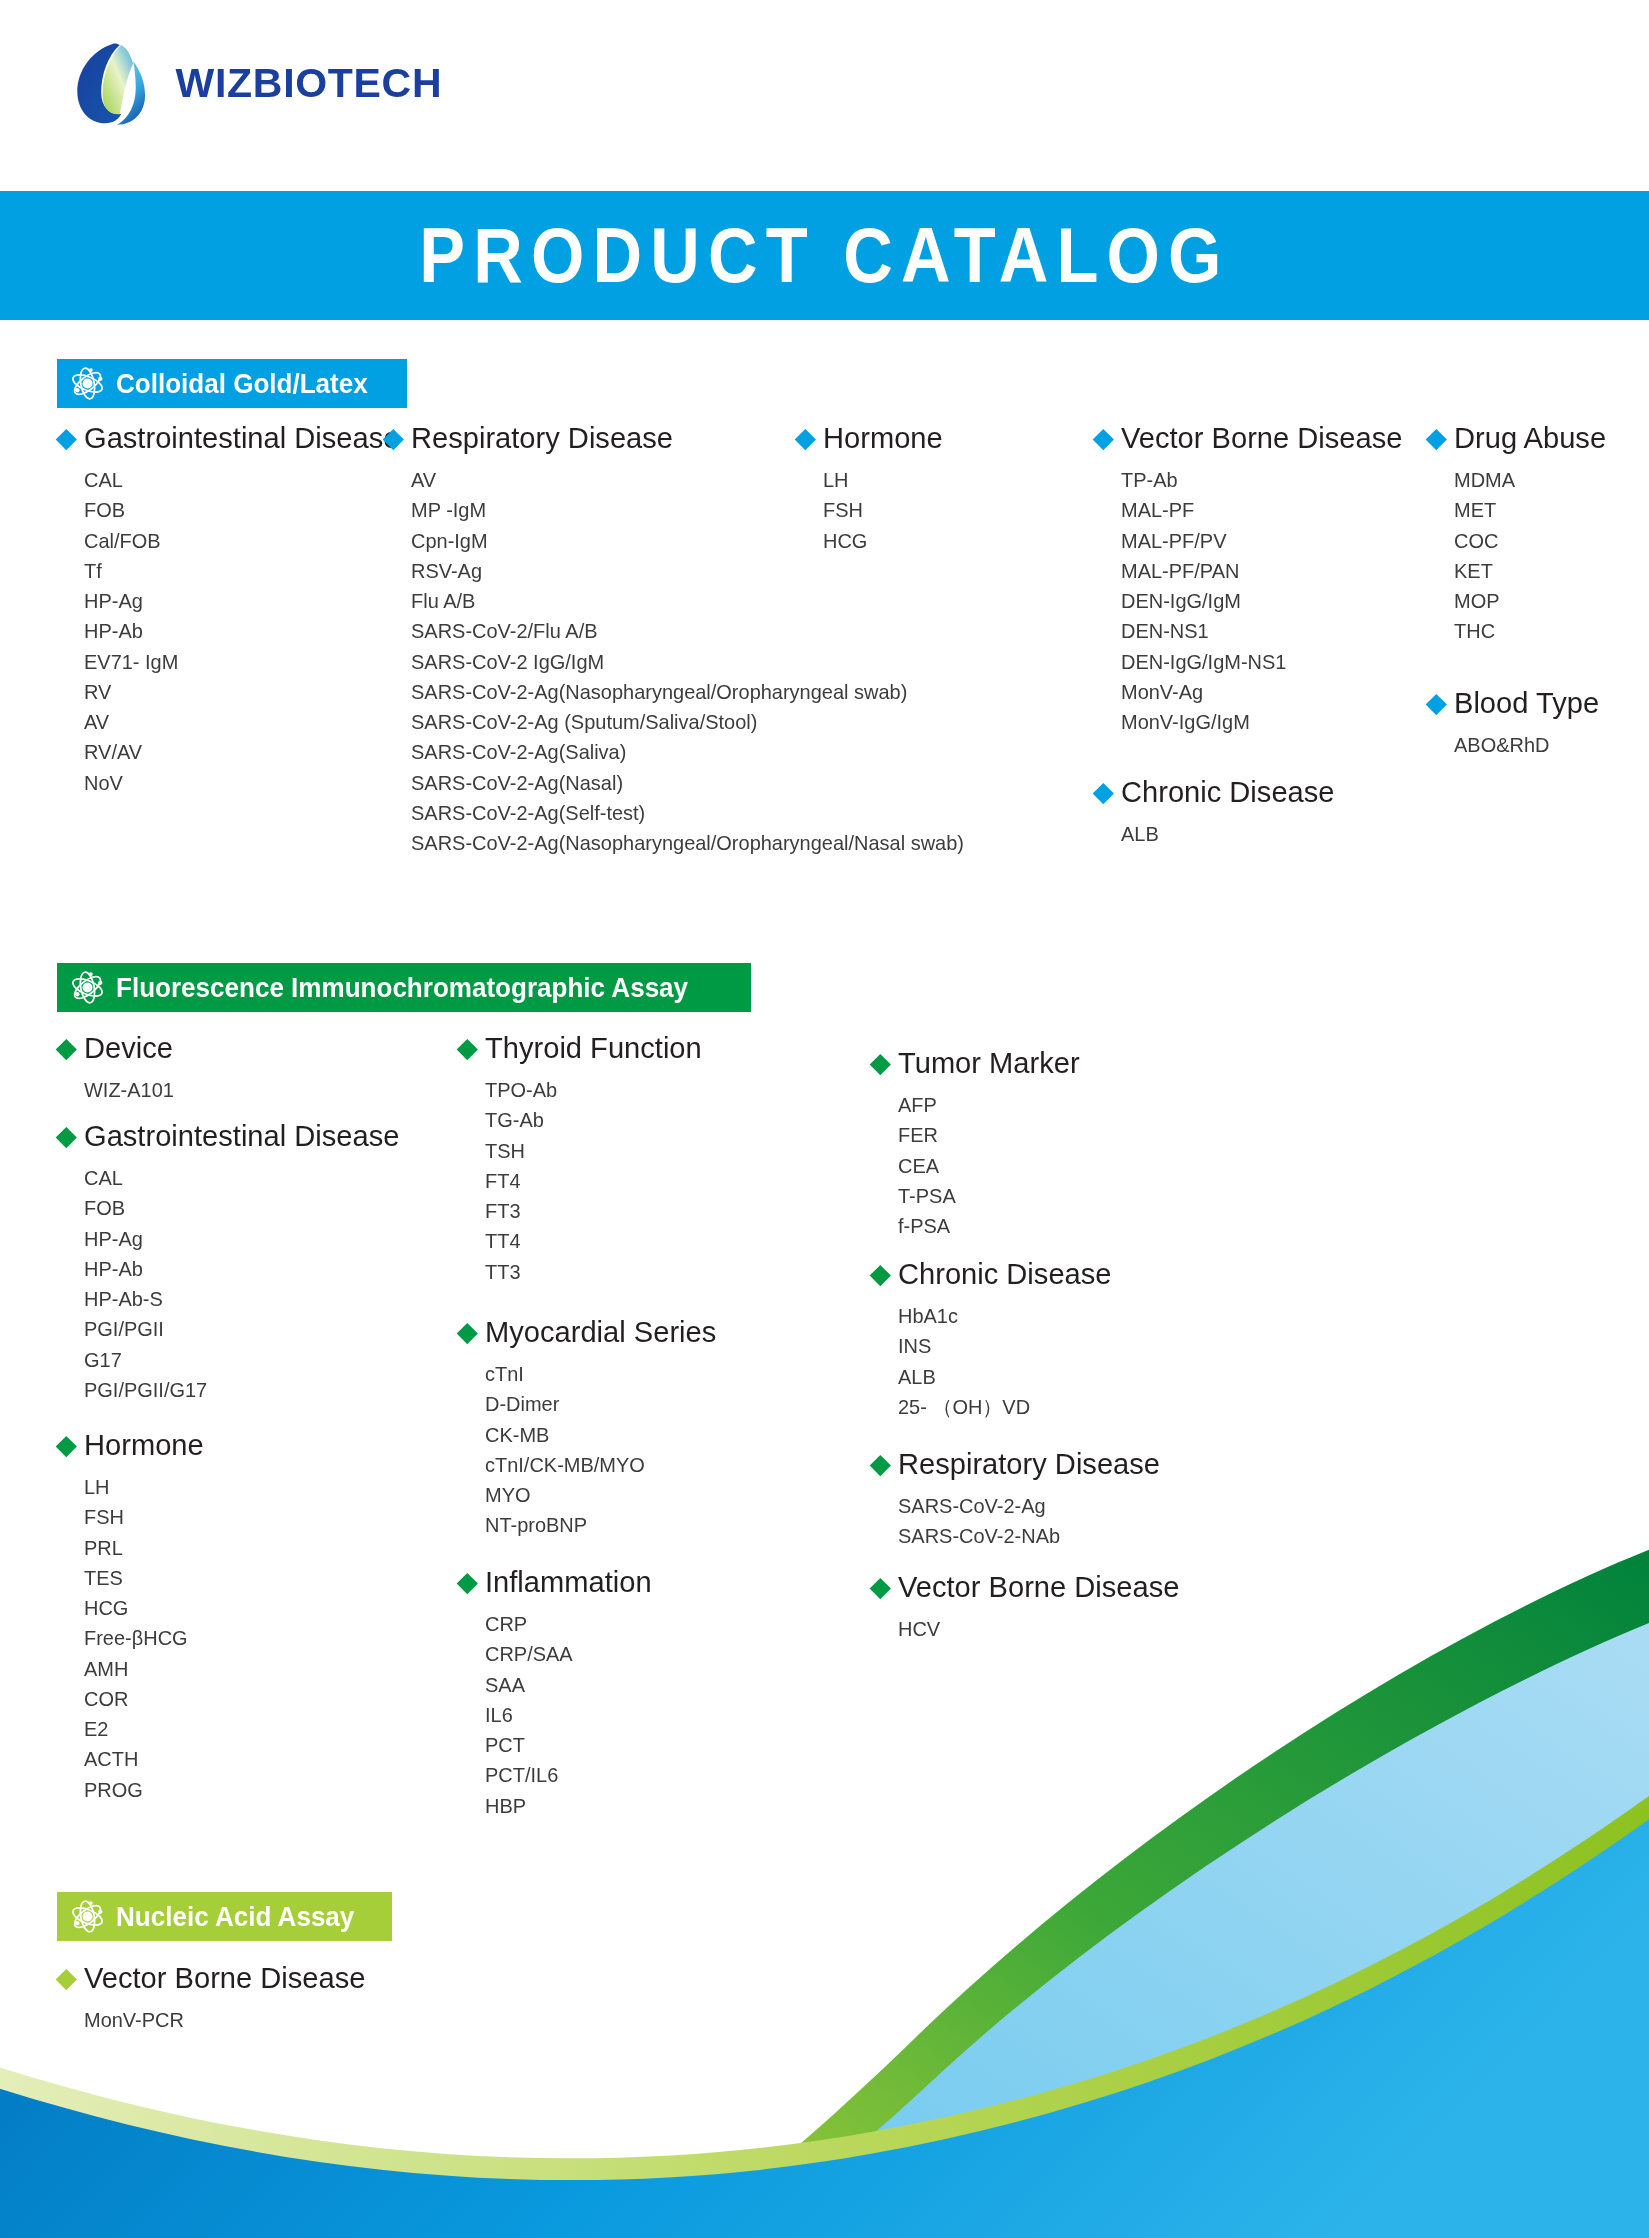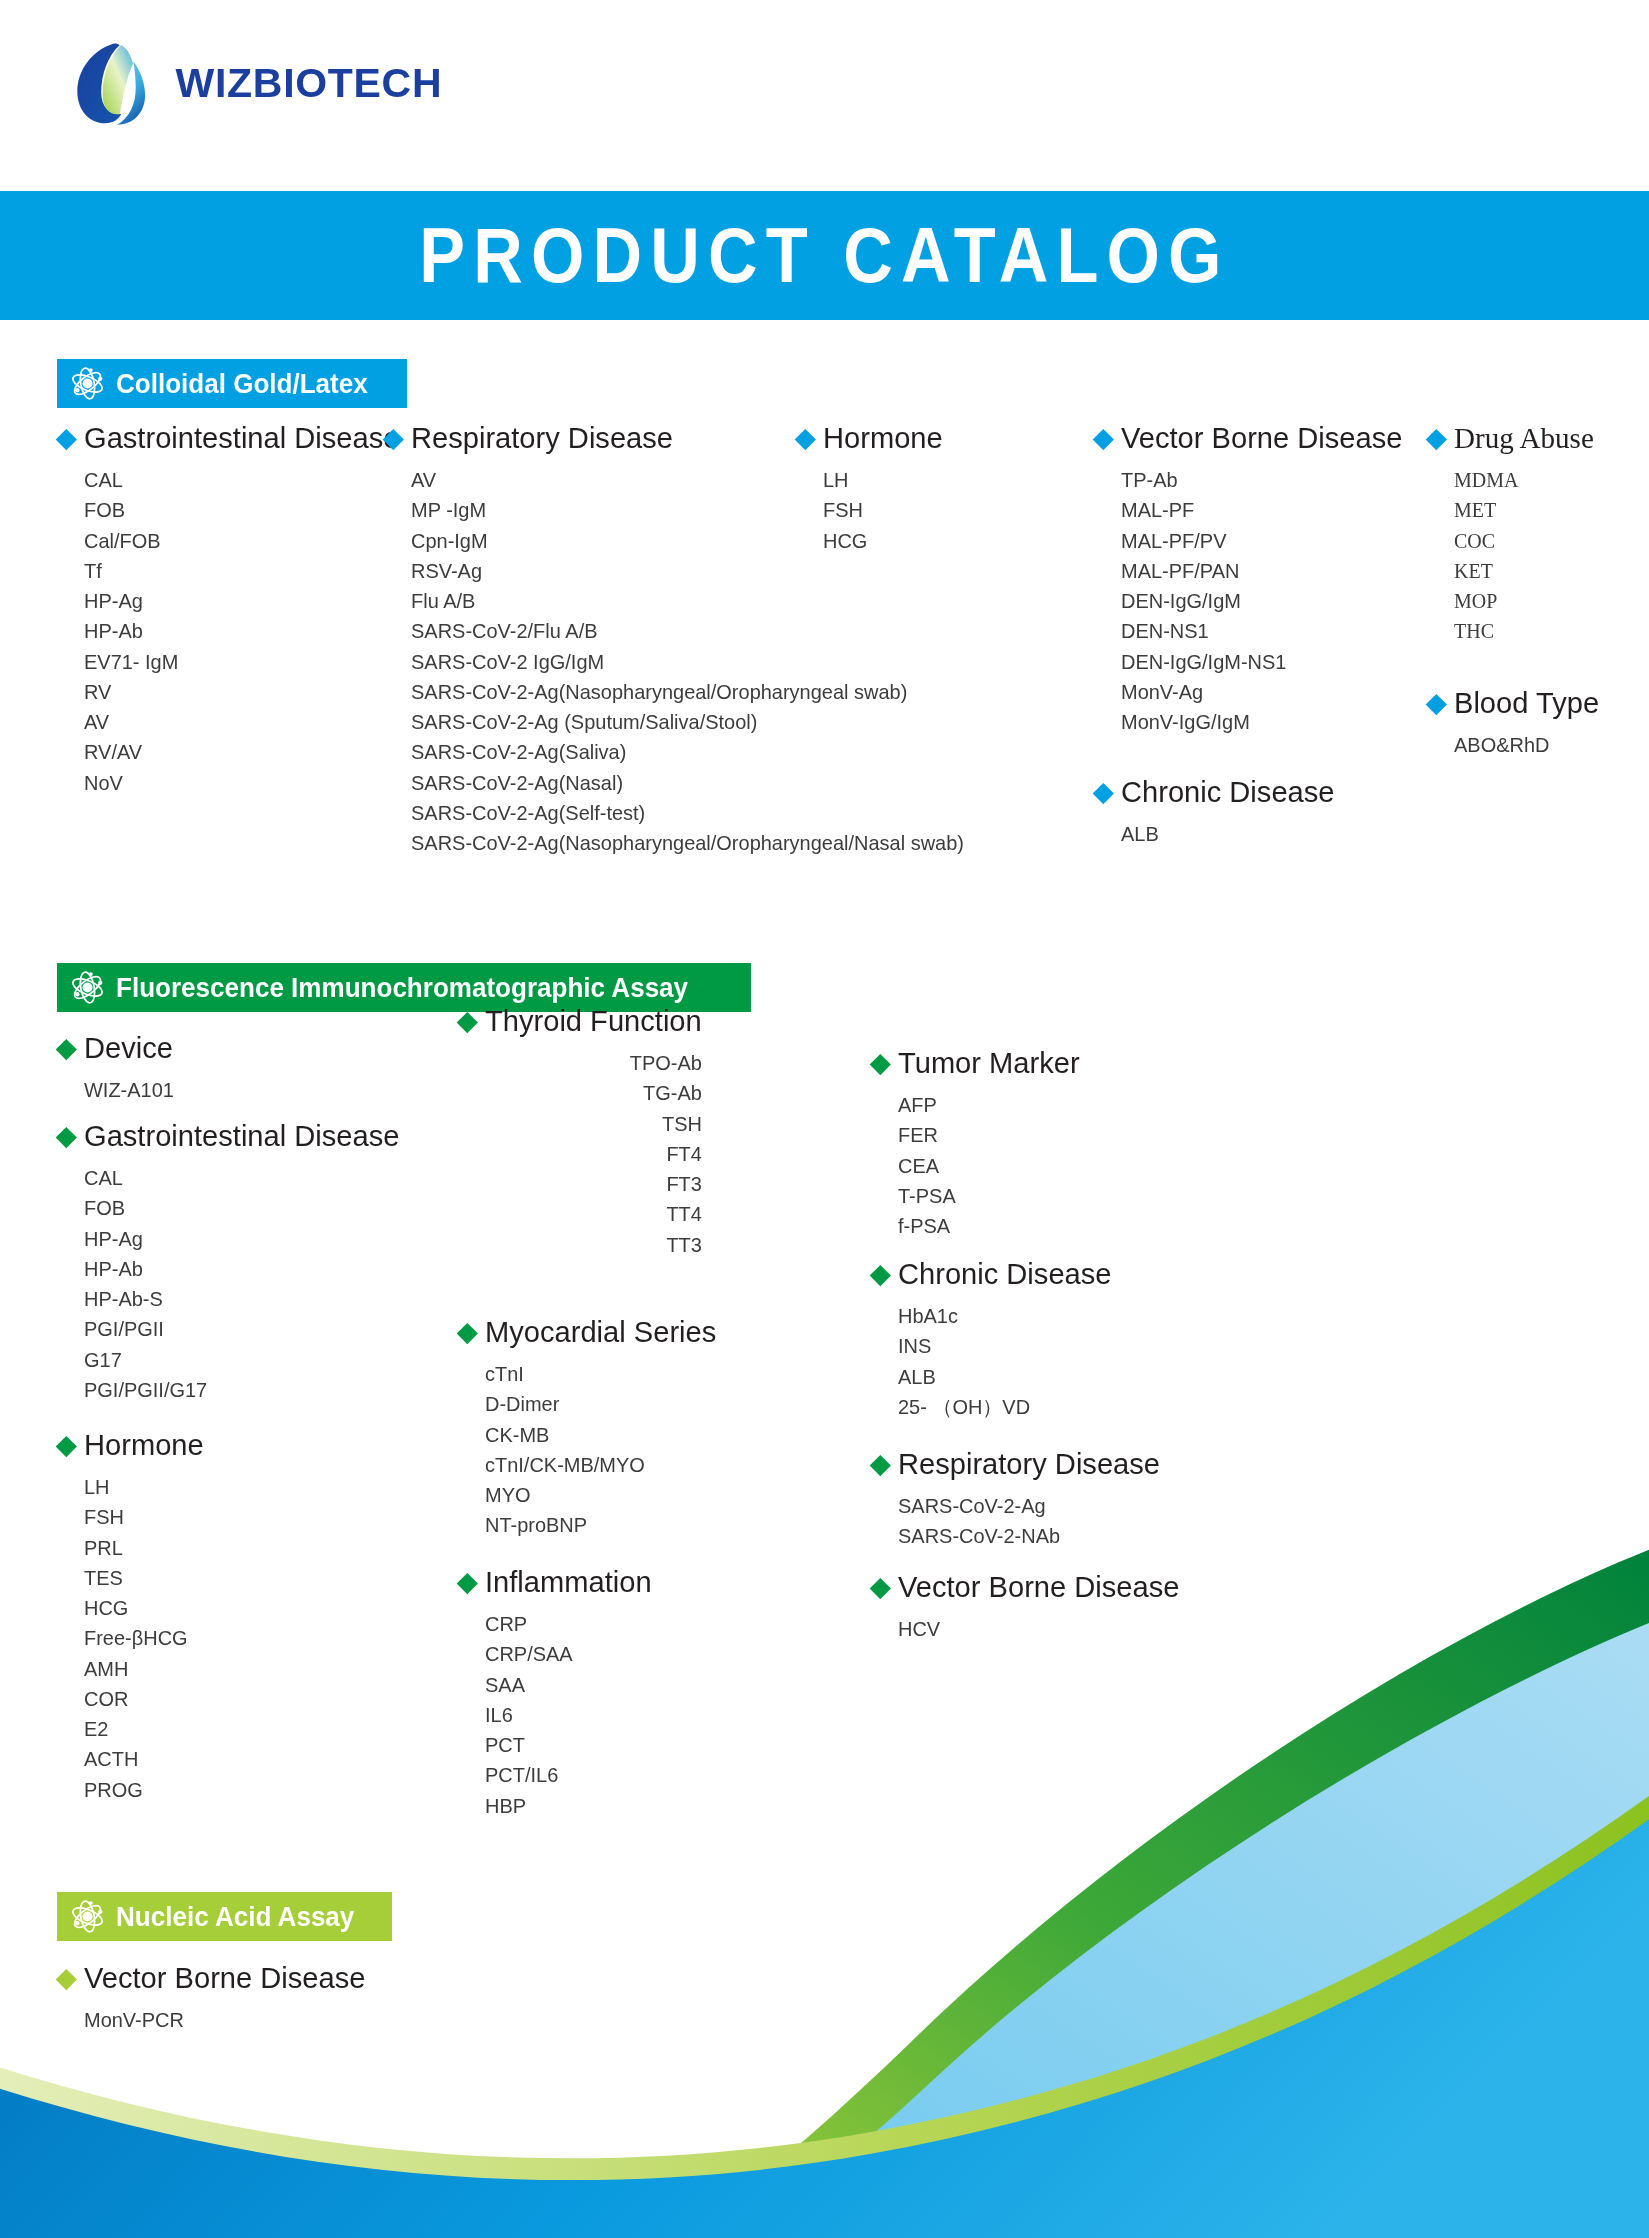--- a/index.html
+++ b/index.html
@@ -295,21 +295,21 @@
   <div class="cat-group" style="left:1096px; top:777px;">
     <div class="cat-head">
       <span class="diamond d-blue"></span>
       <span class="cat-head-label">Chronic Disease</span>
     </div>
     <ul class="item-list">
       <li>ALB</li>
     </ul>
   </div>
 
-  <div class="cat-group" style="left:1429px; top:423px;font-family:Liberation Serif, serif;">
+  <div class="cat-group" style="left:1429px; top:423px;">
     <div class="cat-head">
       <span class="diamond d-blue"></span>
       <span class="cat-head-label">Drug Abuse</span>
     </div>
     <ul class="item-list">
       <li>MDMA</li>
       <li>MET</li>
       <li>COC</li>
       <li>KET</li>
       <li>MOP</li>
@@ -382,21 +382,21 @@
       <li>HCG</li>
       <li>Free-βHCG</li>
       <li>AMH</li>
       <li>COR</li>
       <li>E2</li>
       <li>ACTH</li>
       <li>PROG</li>
     </ul>
   </div>
 
-  <div class="cat-group" style="left:460px; top:1006px;text-align:right;">
+  <div class="cat-group" style="left:460px; top:1033px;">
     <div class="cat-head">
       <span class="diamond d-green"></span>
       <span class="cat-head-label">Thyroid Function</span>
     </div>
     <ul class="item-list">
       <li>TPO-Ab</li>
       <li>TG-Ab</li>
       <li>TSH</li>
       <li>FT4</li>
       <li>FT3</li>

